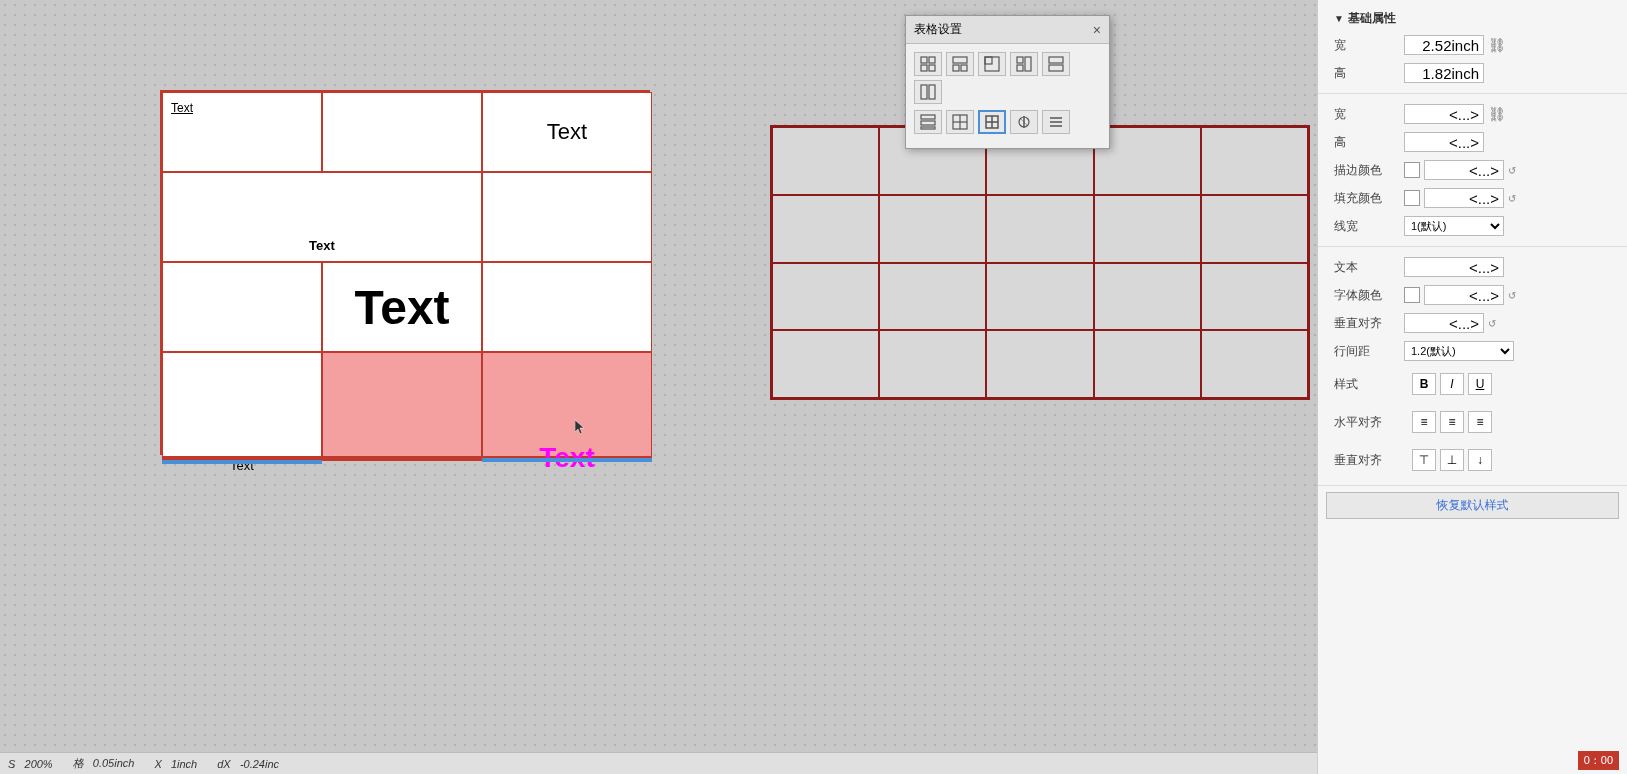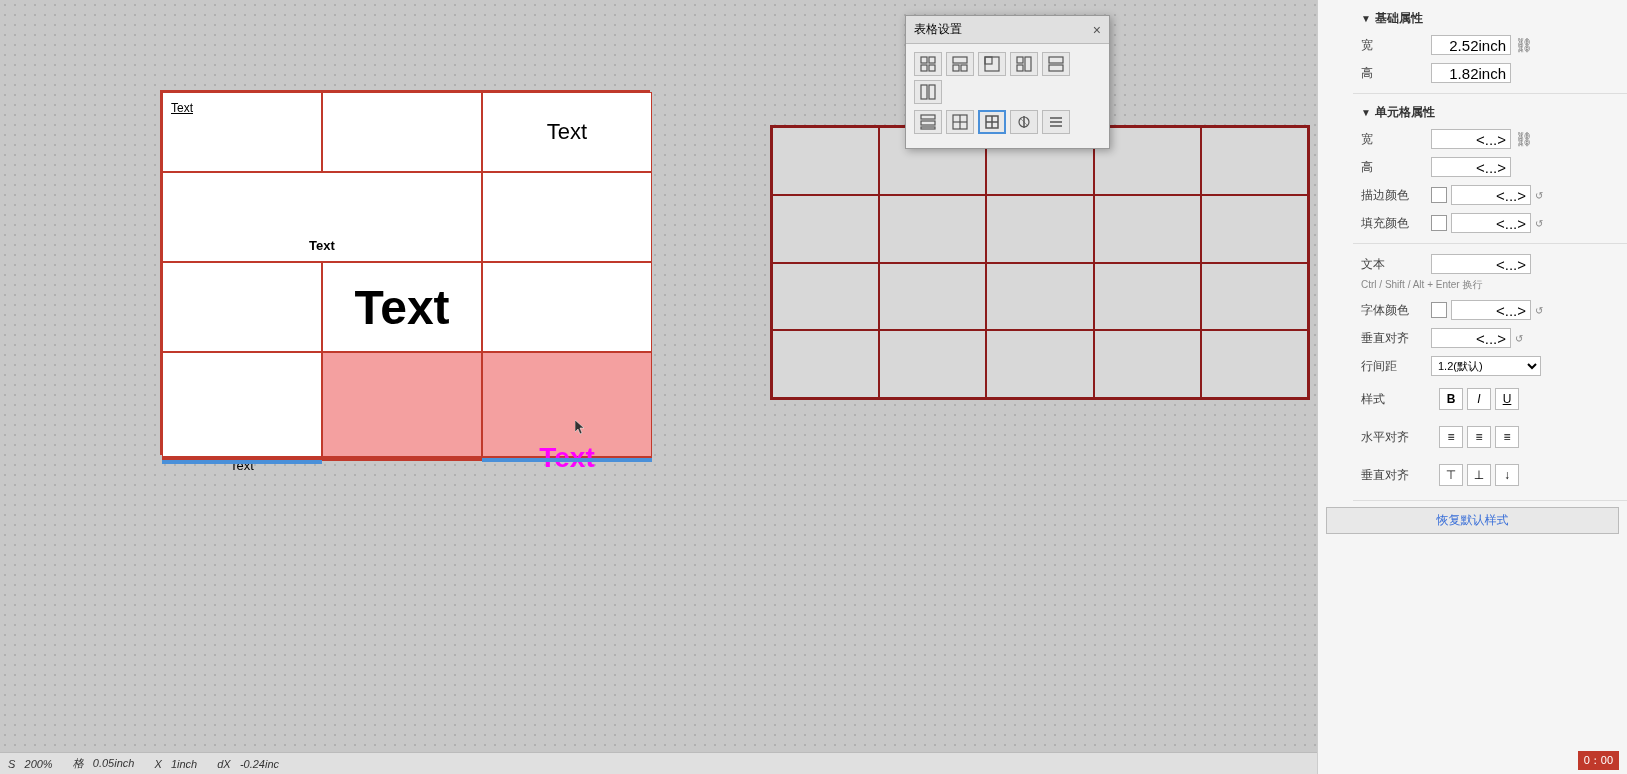--- a/index.html
+++ b/index.html
@@ -157,22 +157,21 @@
       background: #f5f5f5;
       border-left: 1px solid #ccc;
       display: flex;
       flex-direction: column;
       overflow-y: auto;
       font-size: 12px;
     }
 
     .panel-section {
       border-bottom: 1px solid #ddd;
-      padding: 6px 0;
-      margin-left: 35px;
+      padding: 6px 8px;
     }
 
     .section-header {
       display: flex;
       align-items: center;
       padding: 4px 8px;
       font-size: 12px;
       font-weight: bold;
       cursor: pointer;
       color: #333;
@@ -535,21 +534,20 @@
     </div>
     <div class="prop-row">
       <span class="prop-label">高</span>
       <div class="prop-value">
         <input class="prop-input" type="text" value="1.82inch" style="">
       </div>
     </div>
   </div>
 
   <div class="panel-section">
-    <div class="section-header">单元格属性</div>
     <div class="prop-row">
       <span class="prop-label">宽</span>
       <div class="prop-value">
         <input class="prop-input" type="text" value="&lt;...&gt;" style="">
         <span class="link-icon">⛓</span>
       </div>
     </div>
     <div class="prop-row">
       <span class="prop-label">高</span>
       <div class="prop-value">
@@ -565,30 +563,37 @@
       </div>
     </div>
     <div class="prop-row">
       <span class="prop-label">填充颜色</span>
       <div class="prop-value">
         <div class="color-swatch"></div>
         <input class="prop-input" type="text" value="&lt;...&gt;" style="">
         <span class="refresh-icon">↺</span>
       </div>
     </div>
+    <div class="prop-row">
+      <span class="prop-label">线宽</span>
+      <div class="prop-value">
+        <select class="prop-select" style="width:100px;">
+          <option>1(默认)</option>
+        </select>
+      </div>
+    </div>
   </div>
 
   <div class="panel-section">
     <div class="prop-row">
       <span class="prop-label">文本</span>
       <div class="prop-value">
         <input class="prop-input prop-input-wide" type="text" value="&lt;...&gt;" style="">
       </div>
     </div>
-    <div class="text-prop-hint">Ctrl / Shift / Alt + Enter 换行</div>
     <div class="prop-row">
       <span class="prop-label">字体颜色</span>
       <div class="prop-value">
         <div class="color-swatch"></div>
         <input class="prop-input" type="text" value="&lt;...&gt;" style="">
         <span class="refresh-icon">↺</span>
       </div>
     </div>
     <div class="prop-row">
       <span class="prop-label">垂直对齐</span>

